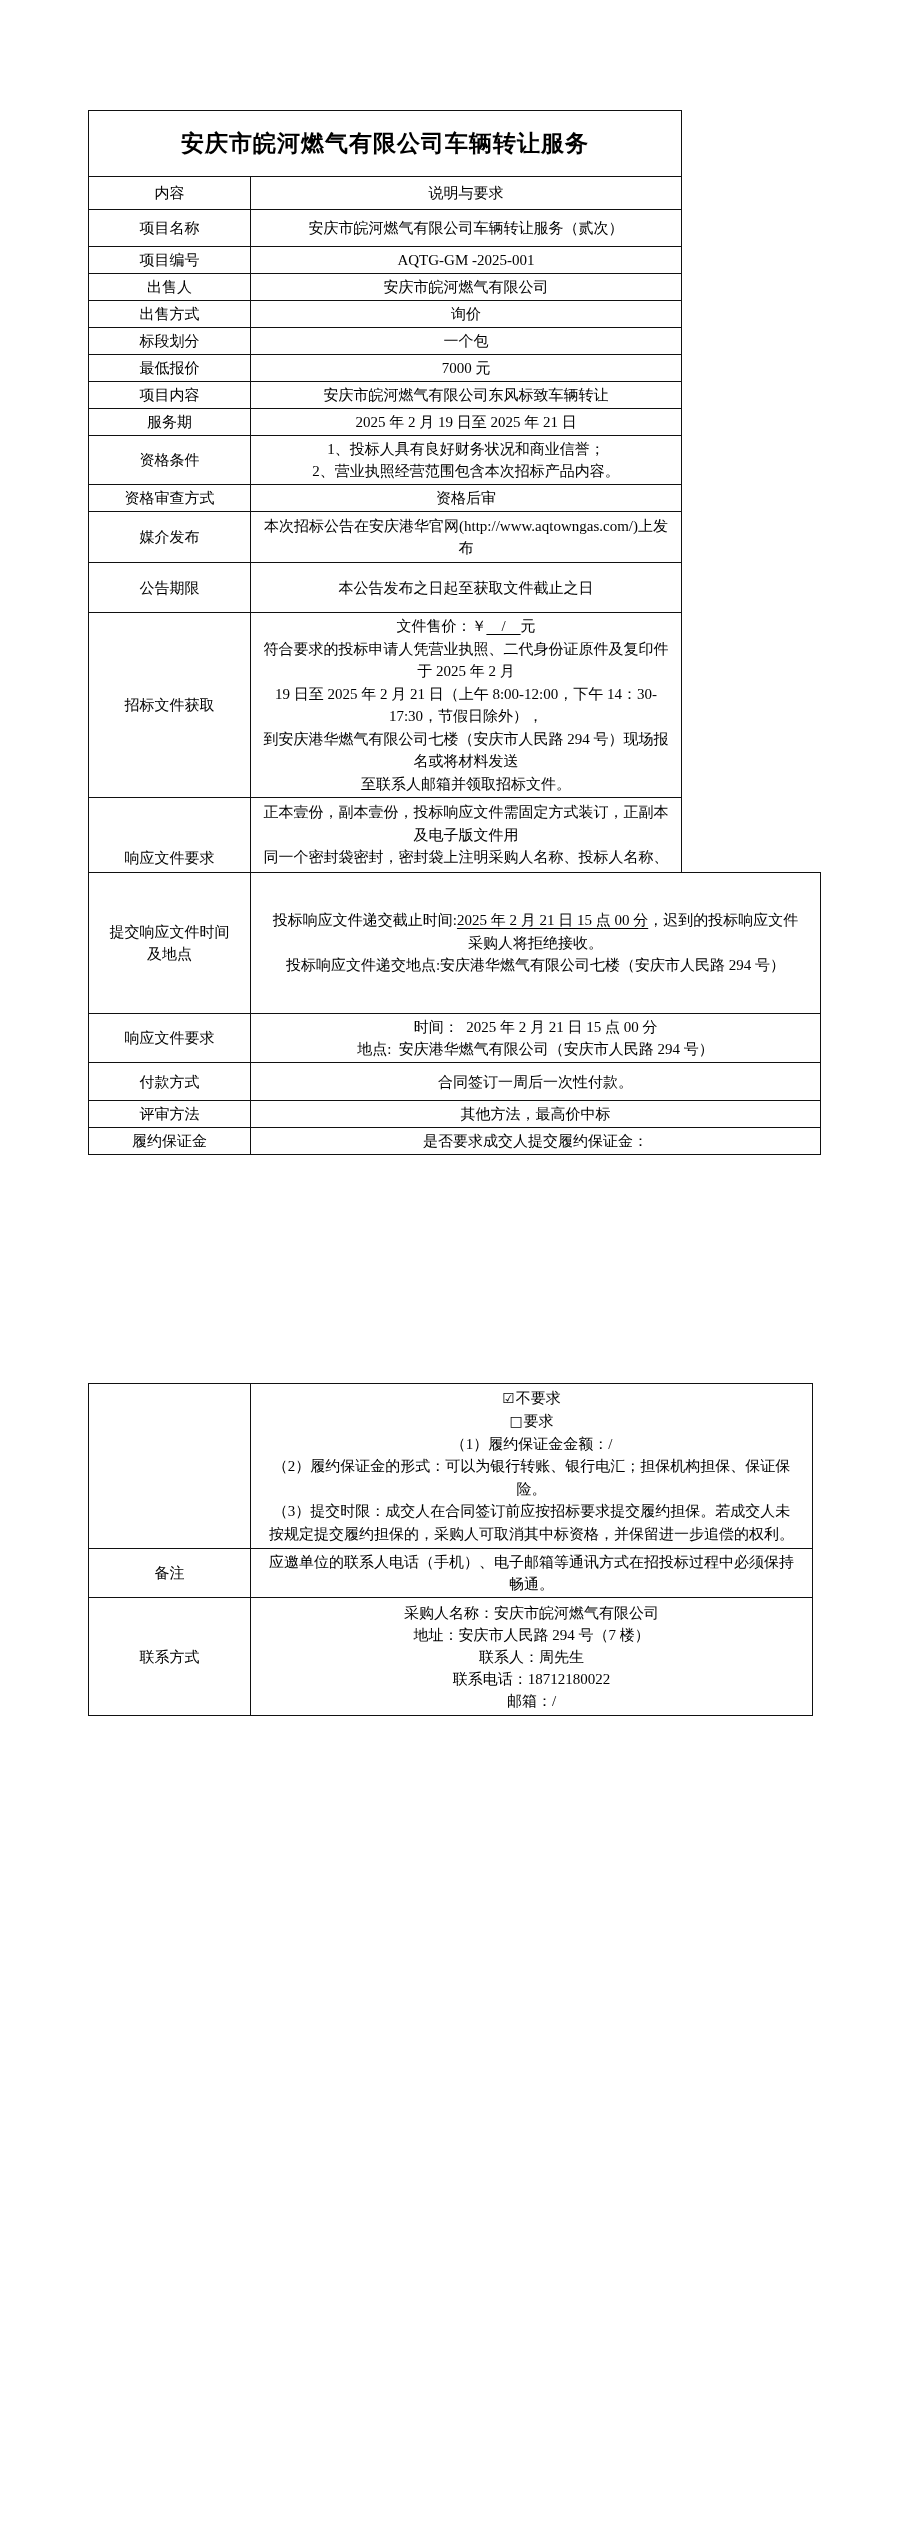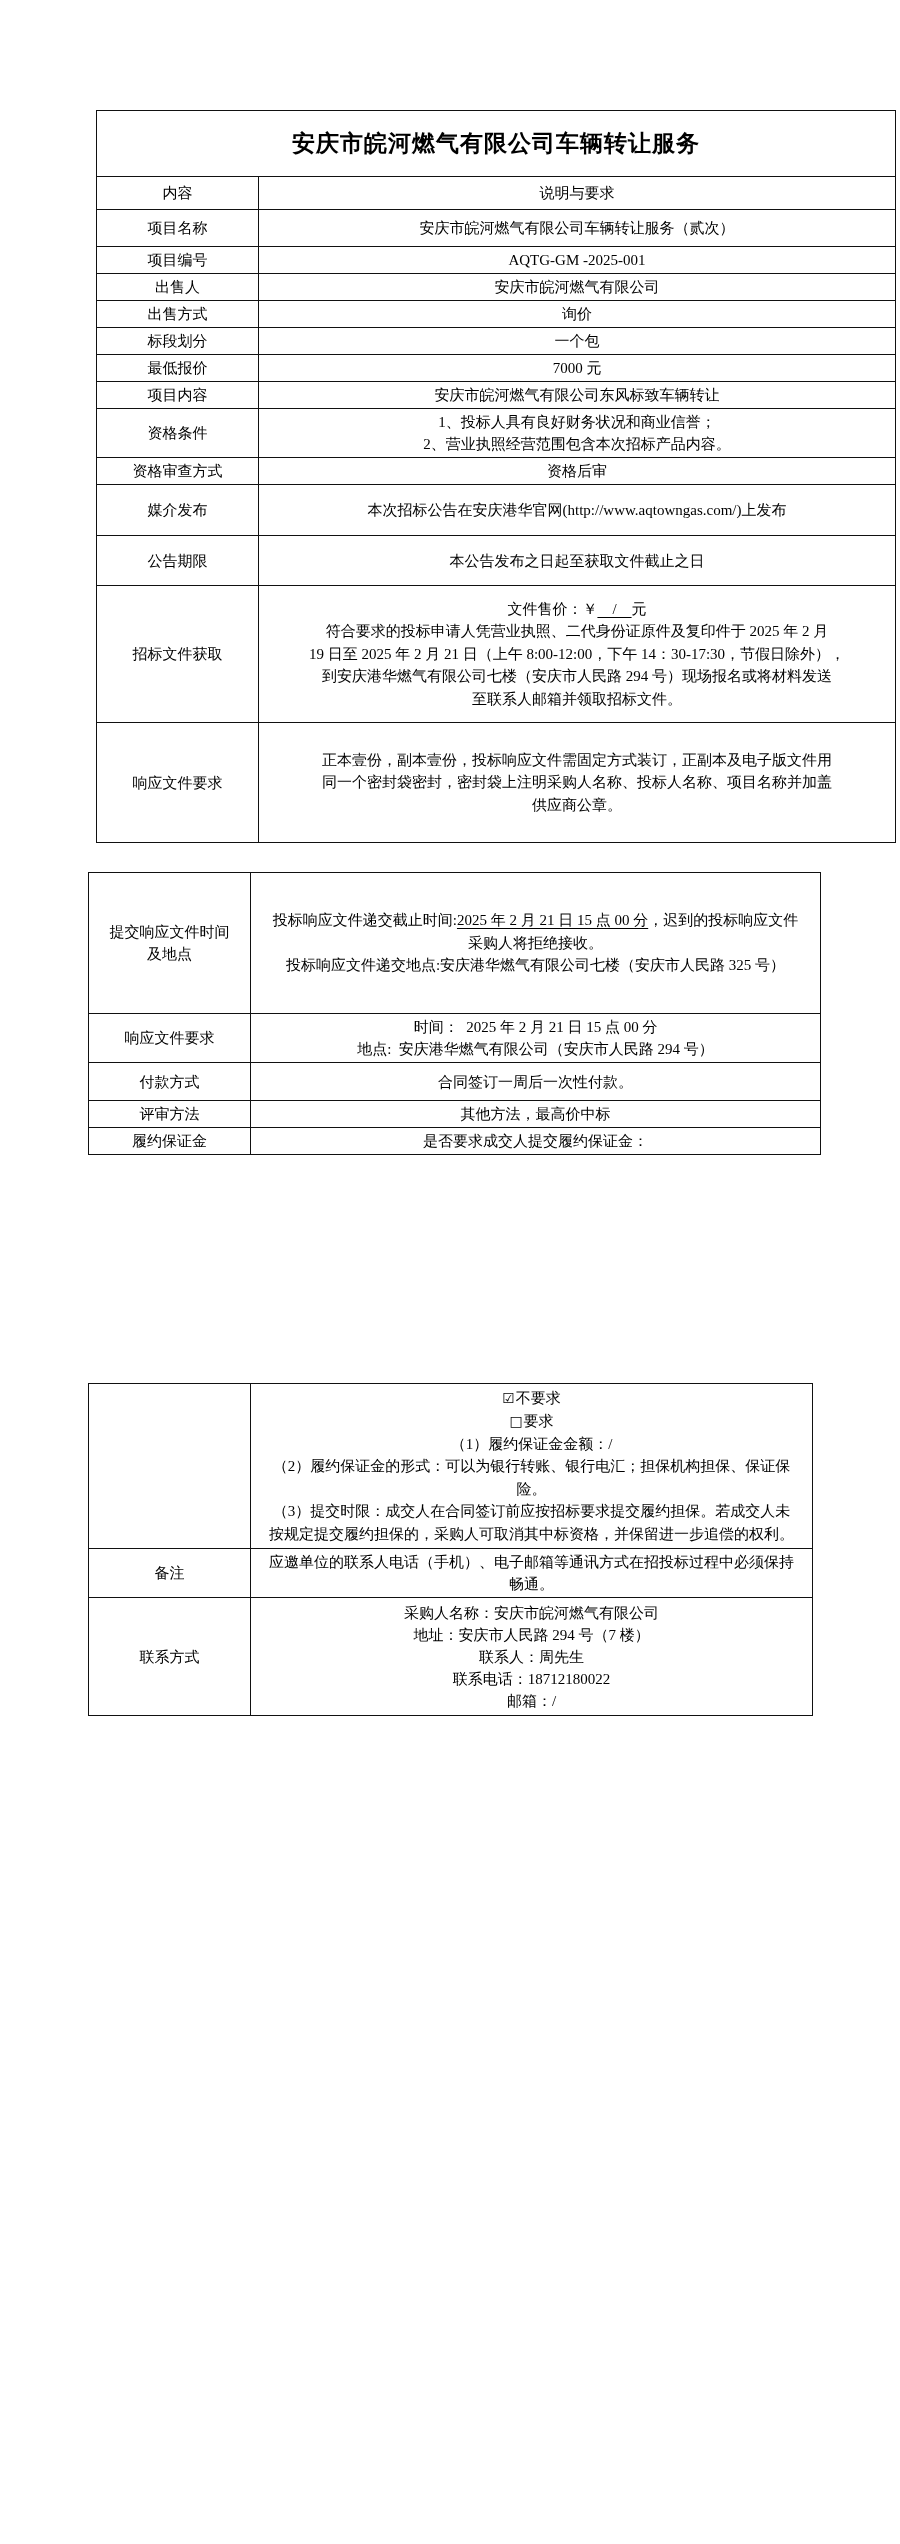--- a/index.html
+++ b/index.html
@@ -20,21 +20,21 @@
   }
   td{
     border:1px solid #111;
     font-size:15px;
     text-align:center;
     vertical-align:middle;
     padding:2px 8px;
     line-height:22px;
     overflow:hidden;
   }
-  #t1a{left:96px;top:110px;width:800px;}
+  #t1a{left:88px;top:110px;width:594px;}
   #t1b{left:88px;top:872px;width:733px;}
   #t2 {left:88px;top:1383px;width:725px;}
   col.c-label{width:162px;}
   .title-cell{
     font-size:23px;
     font-weight:bold;
     letter-spacing:1px;
     border:1px solid #111;
   }
   .label{padding:2px 16px;}
@@ -82,20 +82,24 @@
       <td class="label">标段划分</td>
       <td>一个包</td>
     </tr>
     <tr style="height:24px">
       <td class="label">最低报价</td>
       <td>7000 元</td>
     </tr>
     <tr style="height:23px">
       <td class="label">项目内容</td>
       <td>安庆市皖河燃气有限公司东风标致车辆转让</td>
+    </tr>
+    <tr style="height:25px">
+      <td class="label">服务期</td>
+      <td>2025 年 2 月 19 日至 2025 年 21 日</td>
     </tr>
     <tr style="height:46px">
       <td class="label">资格条件</td>
       <td class="ml">1、投标人具有良好财务状况和商业信誉；
 2、营业执照经营范围包含本次招标产品内容。</td>
     </tr>
     <tr style="height:26px">
       <td class="label">资格审查方式</td>
       <td>资格后审</td>
     </tr>
@@ -131,21 +135,21 @@
         <col class="c-label">
         <col>
       </colgroup>
     <tbody>
         <tr style="height:141px">
       <td class="label ml">提交响应文件时间
 及地点</td>
       <td class="para">
         <div><span>投标响应文件递交截止时间:</span><span class="u">2025 年 2 月 21 日 15 点 00 分</span><span>，迟到的投标响应文件</span></div>
         <div>采购人将拒绝接收。</div>
-        <div class="ml">投标响应文件递交地点:安庆港华燃气有限公司七楼（安庆市人民路 325 号）</div>
+        <div class="ml">投标响应文件递交地点:安庆港华燃气有限公司七楼（安庆市人民路 294 号）</div>
       </td>
     </tr>
     <tr style="height:49px">
       <td class="label">响应文件要求</td>
       <td class="ml">时间：&nbsp;&nbsp;2025 年 2 月 21 日 15 点 00 分
 地点:&nbsp;&nbsp;安庆港华燃气有限公司（安庆市人民路 294 号）</td>
     </tr>
     <tr style="height:38px">
       <td class="label">付款方式</td>
       <td>合同签订一周后一次性付款。</td>

